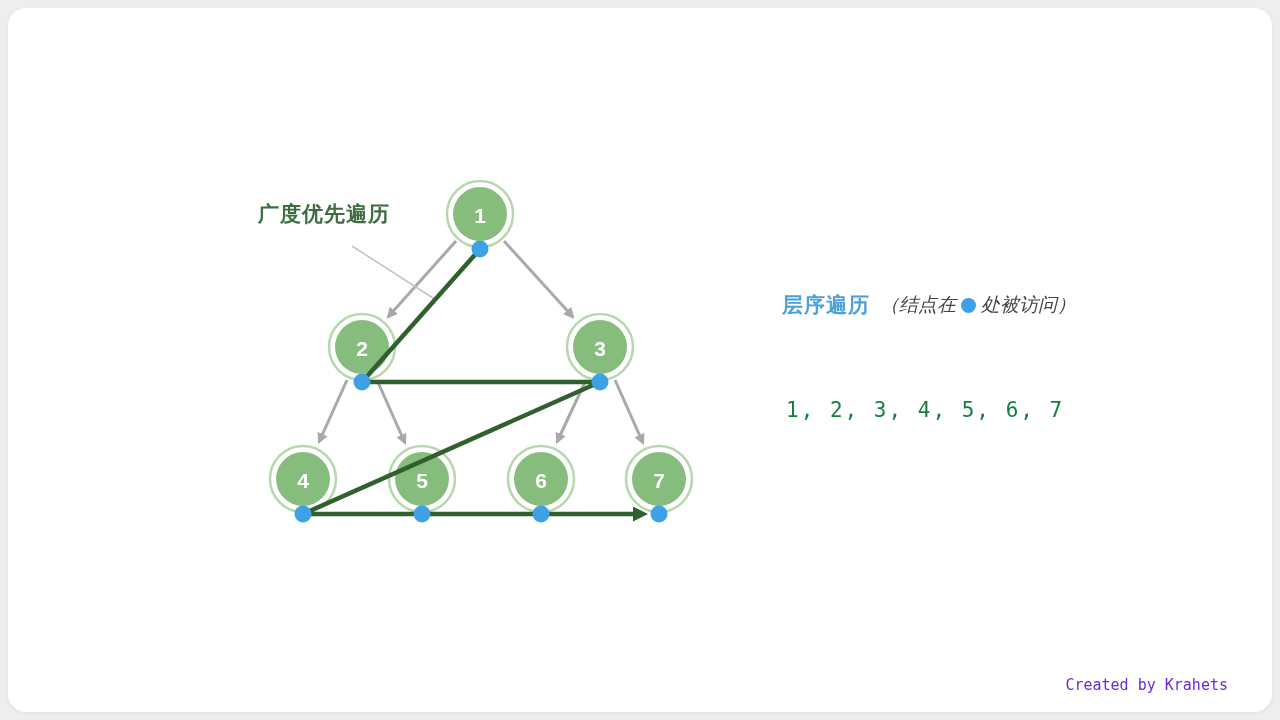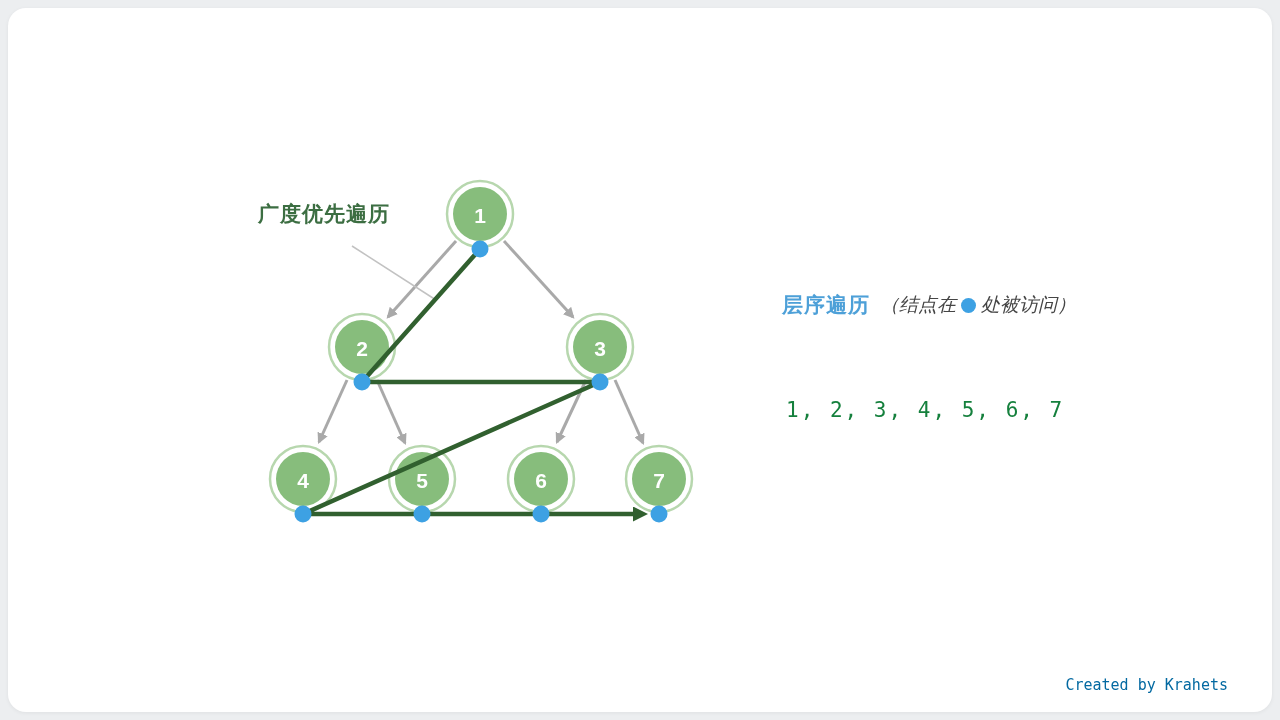--- a/index.html
+++ b/index.html
@@ -72,21 +72,21 @@
     color: #15803d;
     letter-spacing: 2px;
     margin-top: 34px;
   }
   .watermark {
     position: absolute;
     right: 52px;
     bottom: 26px;
     font-family: "DejaVu Sans Mono", monospace;
     font-size: 15px;
-    color: #0369a1;
+    color: #6d28d9;
   }
   .node-circle { fill: #87bd7c; }
   .node-ring { fill: none; stroke: #b7d7ae; stroke-width: 2.5; }
   .node-label-text {
     fill: #ffffff;
     font-size: 21px;
     font-weight: bold;
     font-family: "Liberation Sans", sans-serif;
     text-anchor: middle;
     dominant-baseline: central;

